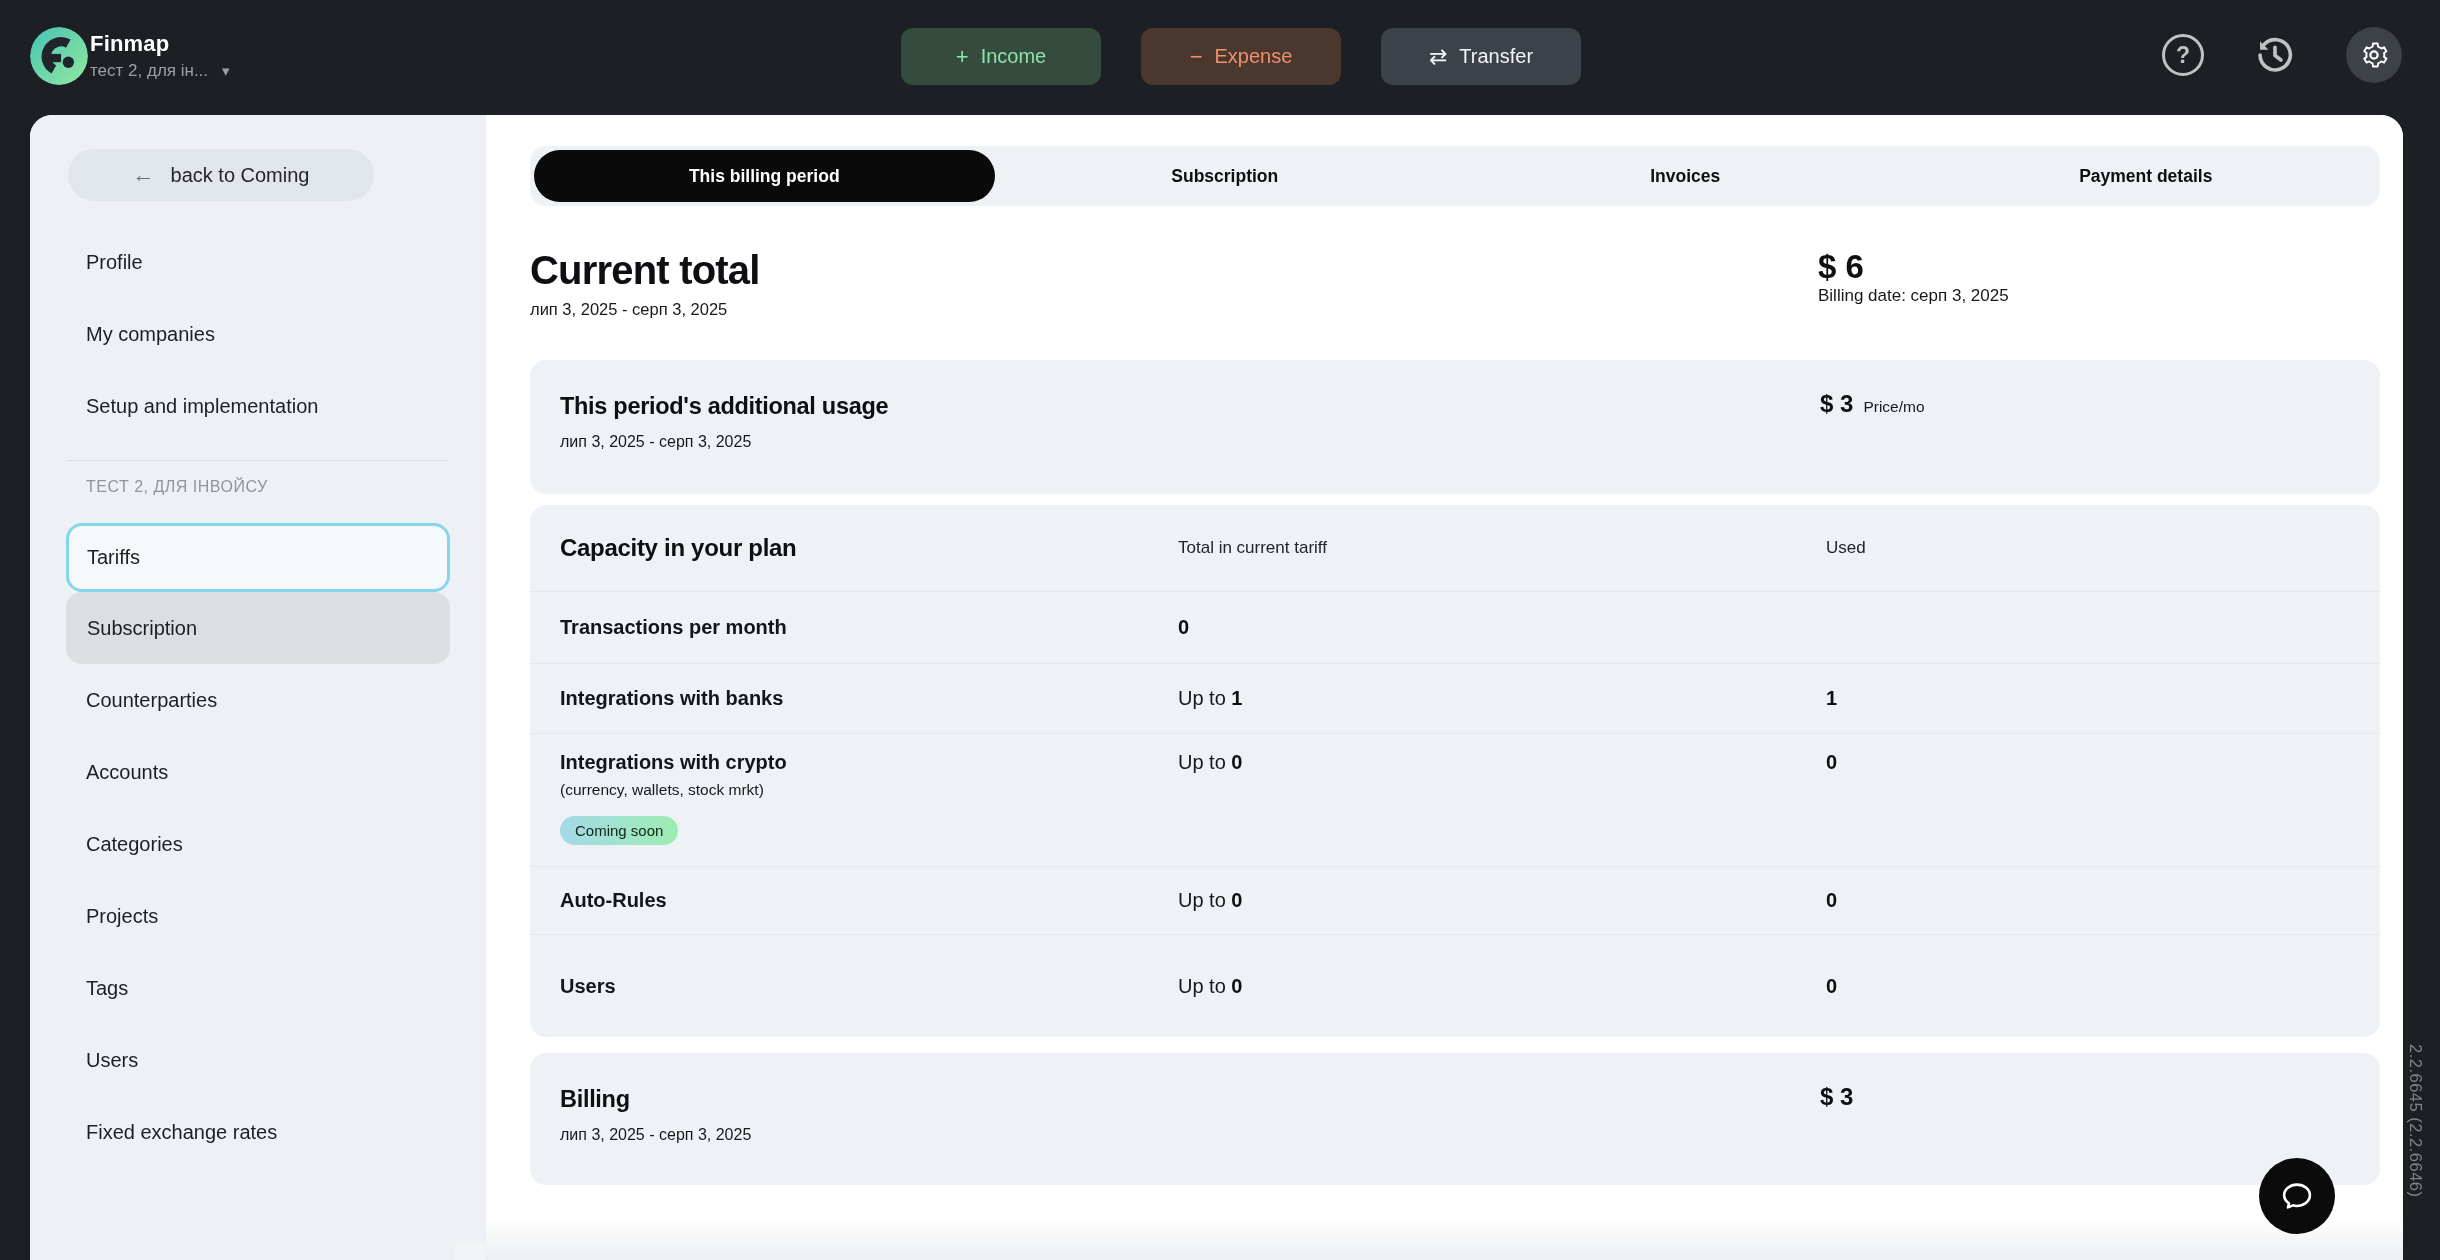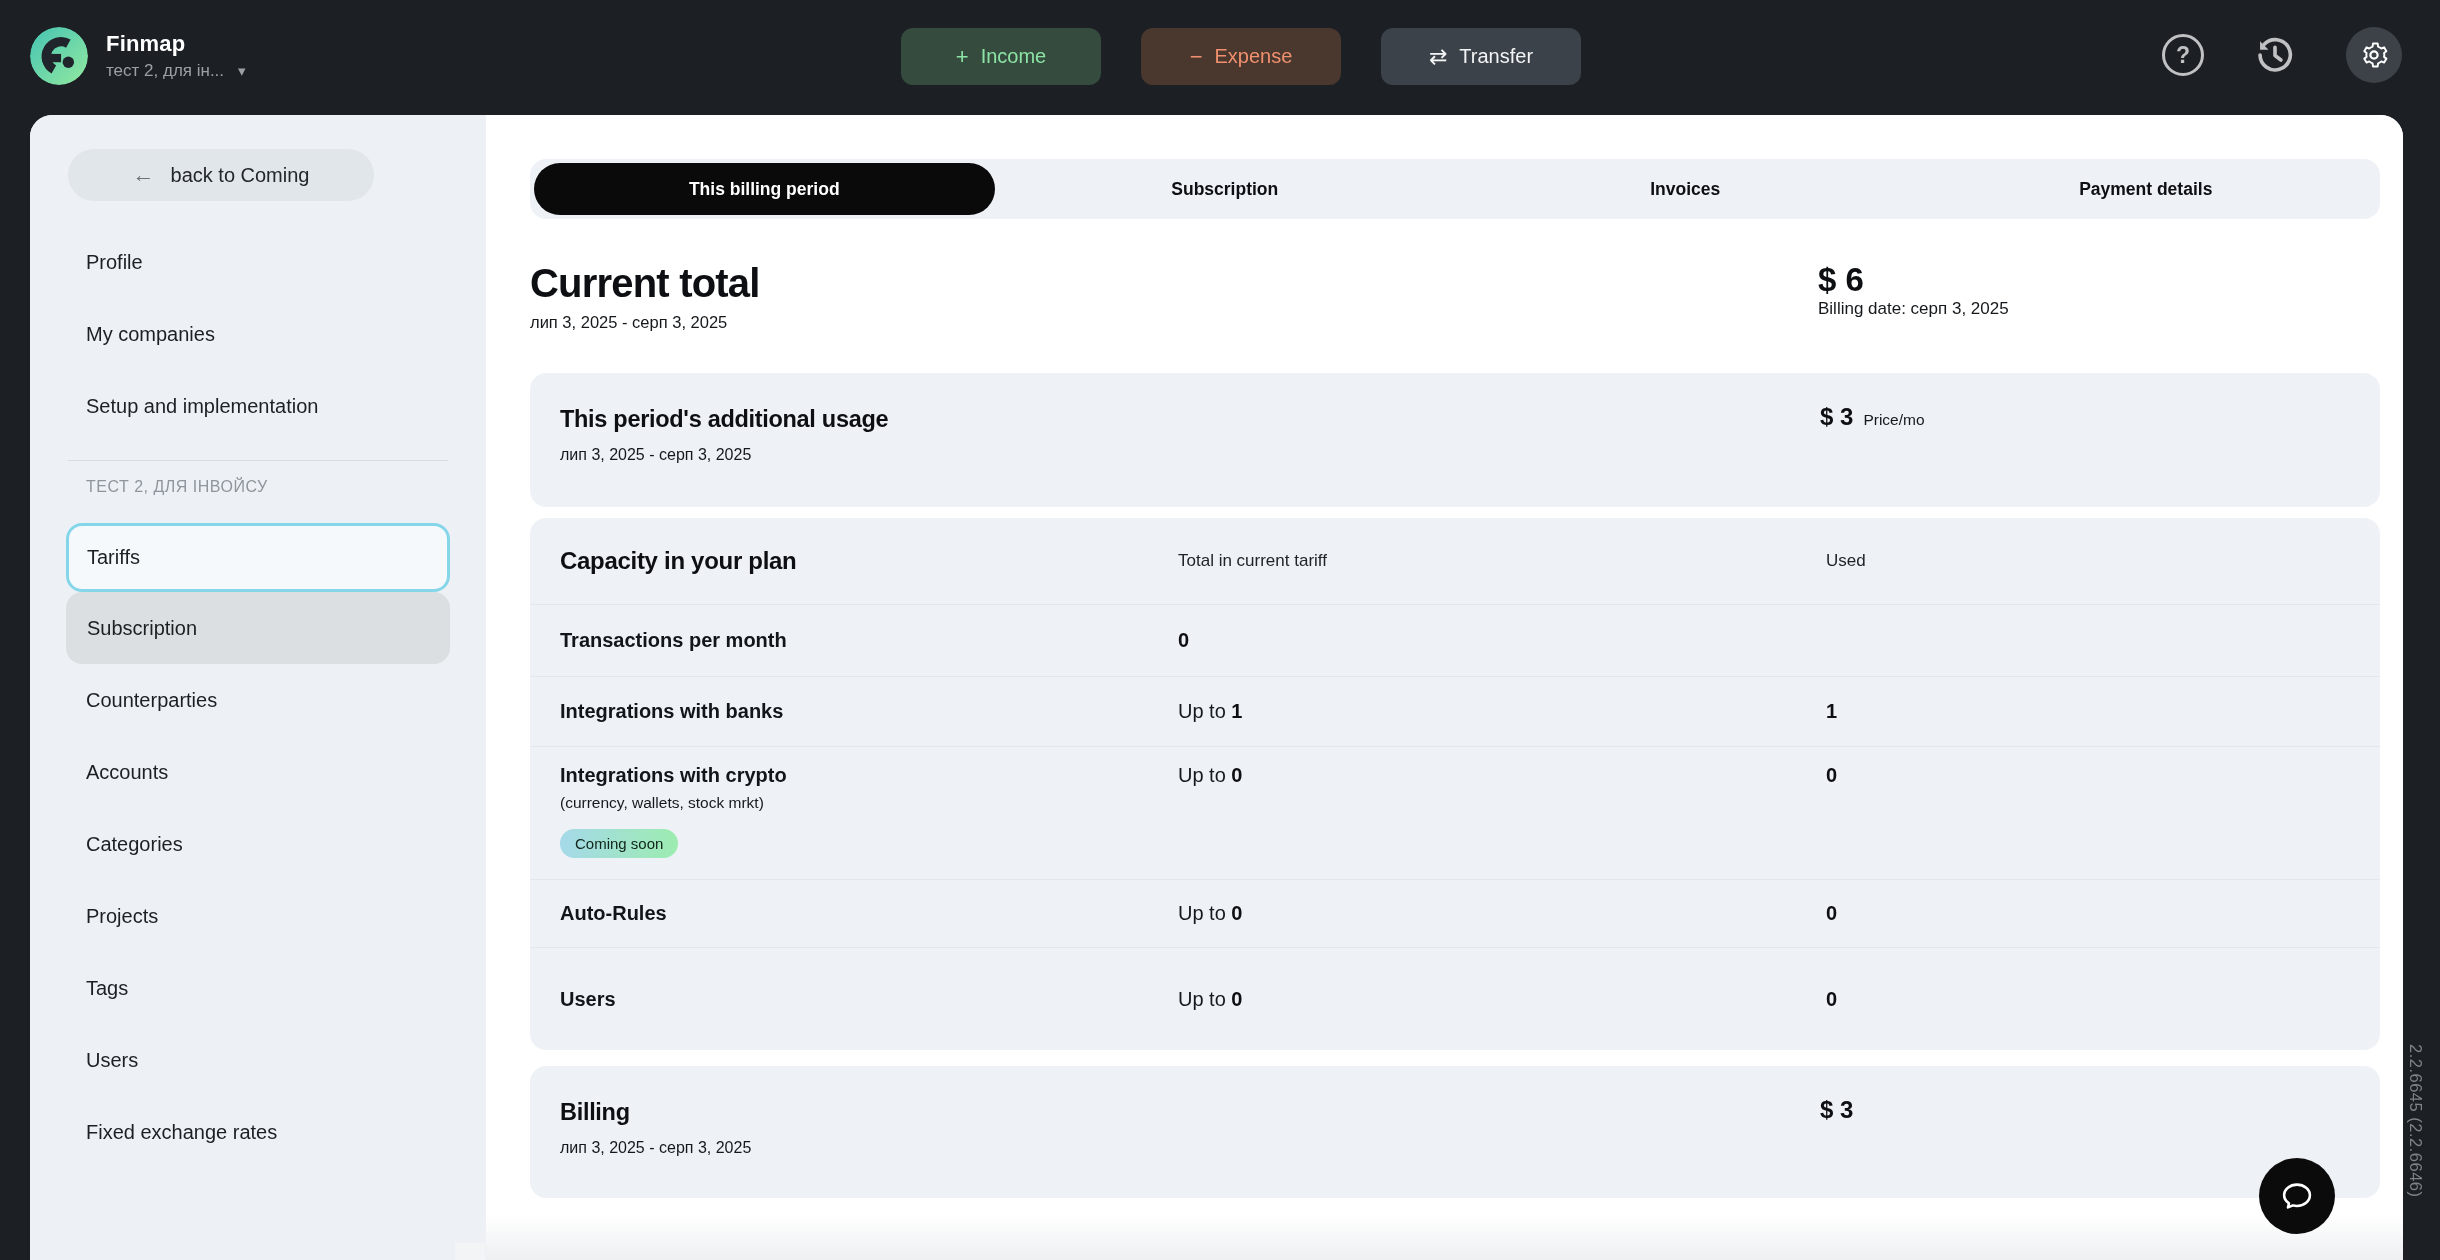--- a/index.html
+++ b/index.html
@@ -2,21 +2,21 @@
 <html><head>
 <meta charset="utf-8">
 <style>
   * { margin:0; padding:0; box-sizing:border-box; }
   html,body { width:2440px; height:1260px; }
   body { font-family:"Liberation Sans", sans-serif; background:#1c2024; overflow:hidden; }
   .canvas { position:relative; width:2440px; height:1260px; background:#1c2024; overflow:hidden; }
 
   
   .topbar { position:absolute; left:0; top:0; width:2440px; height:115px; background:#1c2024; }
-  .brand { position:absolute; left:30px; top:27px; display:flex; align-items:center; gap:18px; }
+  .brand { position:absolute; left:30px; top:27px; display:flex; align-items:center; gap:2px; }
   .brand-logo { width:58px; height:58px; border-radius:50%; flex:0 0 auto; }
   .brand-texts { display:flex; flex-direction:column; gap:4px; }
   .brand-title { color:#ffffff; font-size:22px; font-weight:bold; letter-spacing:.2px; }
   .brand-sub { color:#9aa0a6; font-size:17px; display:flex; align-items:center; gap:14px; cursor:pointer; }
   .brand-caret { color:#9aa0a6; font-size:15px; }
 
   .topbar-actions { position:absolute; left:901px; top:28px; display:flex; gap:40px; }
   .tb-btn { height:57px; min-width:200px; border:none; border-radius:12px; font-family:inherit;
             font-size:20px; font-weight:500; display:flex; align-items:center; justify-content:center;
             gap:12px; cursor:pointer; padding:0 28px; }
@@ -51,21 +51,21 @@
   .item-tariffs { position:absolute; left:36px; top:408px; width:384px; height:69px; background:#f5f9fb;
                   border:3px solid #86d6e9; border-radius:16px; display:flex; align-items:center;
                   padding-left:18px; font-size:20px; color:#1c2025; cursor:pointer; }
   .item-subscription { position:absolute; left:36px; top:477px; width:384px; height:72px; background:#dbdfe2;
                   border-radius:16px; display:flex; align-items:center; padding-left:21px; font-size:20px;
                   color:#1c2025; cursor:pointer; }
   .nav-bottom { position:absolute; left:0; top:549px; width:100%; }
   .scroll-chip { position:absolute; left:425px; bottom:0; width:30px; height:17px; background:#f2f4f5; }
 
   
-  .main { position:relative; flex:1; background:#ffffff; padding:44px 23px 0 44px; }
+  .main { position:relative; flex:1; background:#ffffff; padding:31px 23px 0 44px; }
   .main::after { content:""; position:absolute; left:0; right:0; bottom:0; height:45px; pointer-events:none;
                  background:linear-gradient(rgba(255,255,255,0), #edeff1); }
 
   .tabsbar { width:100%; height:60px; background:#eef2f7; border-radius:16px; display:grid;
              grid-template-columns:repeat(4, 1fr); padding:4px; }
   .tab { display:flex; align-items:center; justify-content:center; font-size:17.5px; font-weight:bold;
          color:#0d0f12; border-radius:26px; cursor:pointer; }
   .tab.active { background:#0a0a0a; color:#ffffff; }
 
   .cur-header { position:relative; margin-top:42px; height:88px; }

